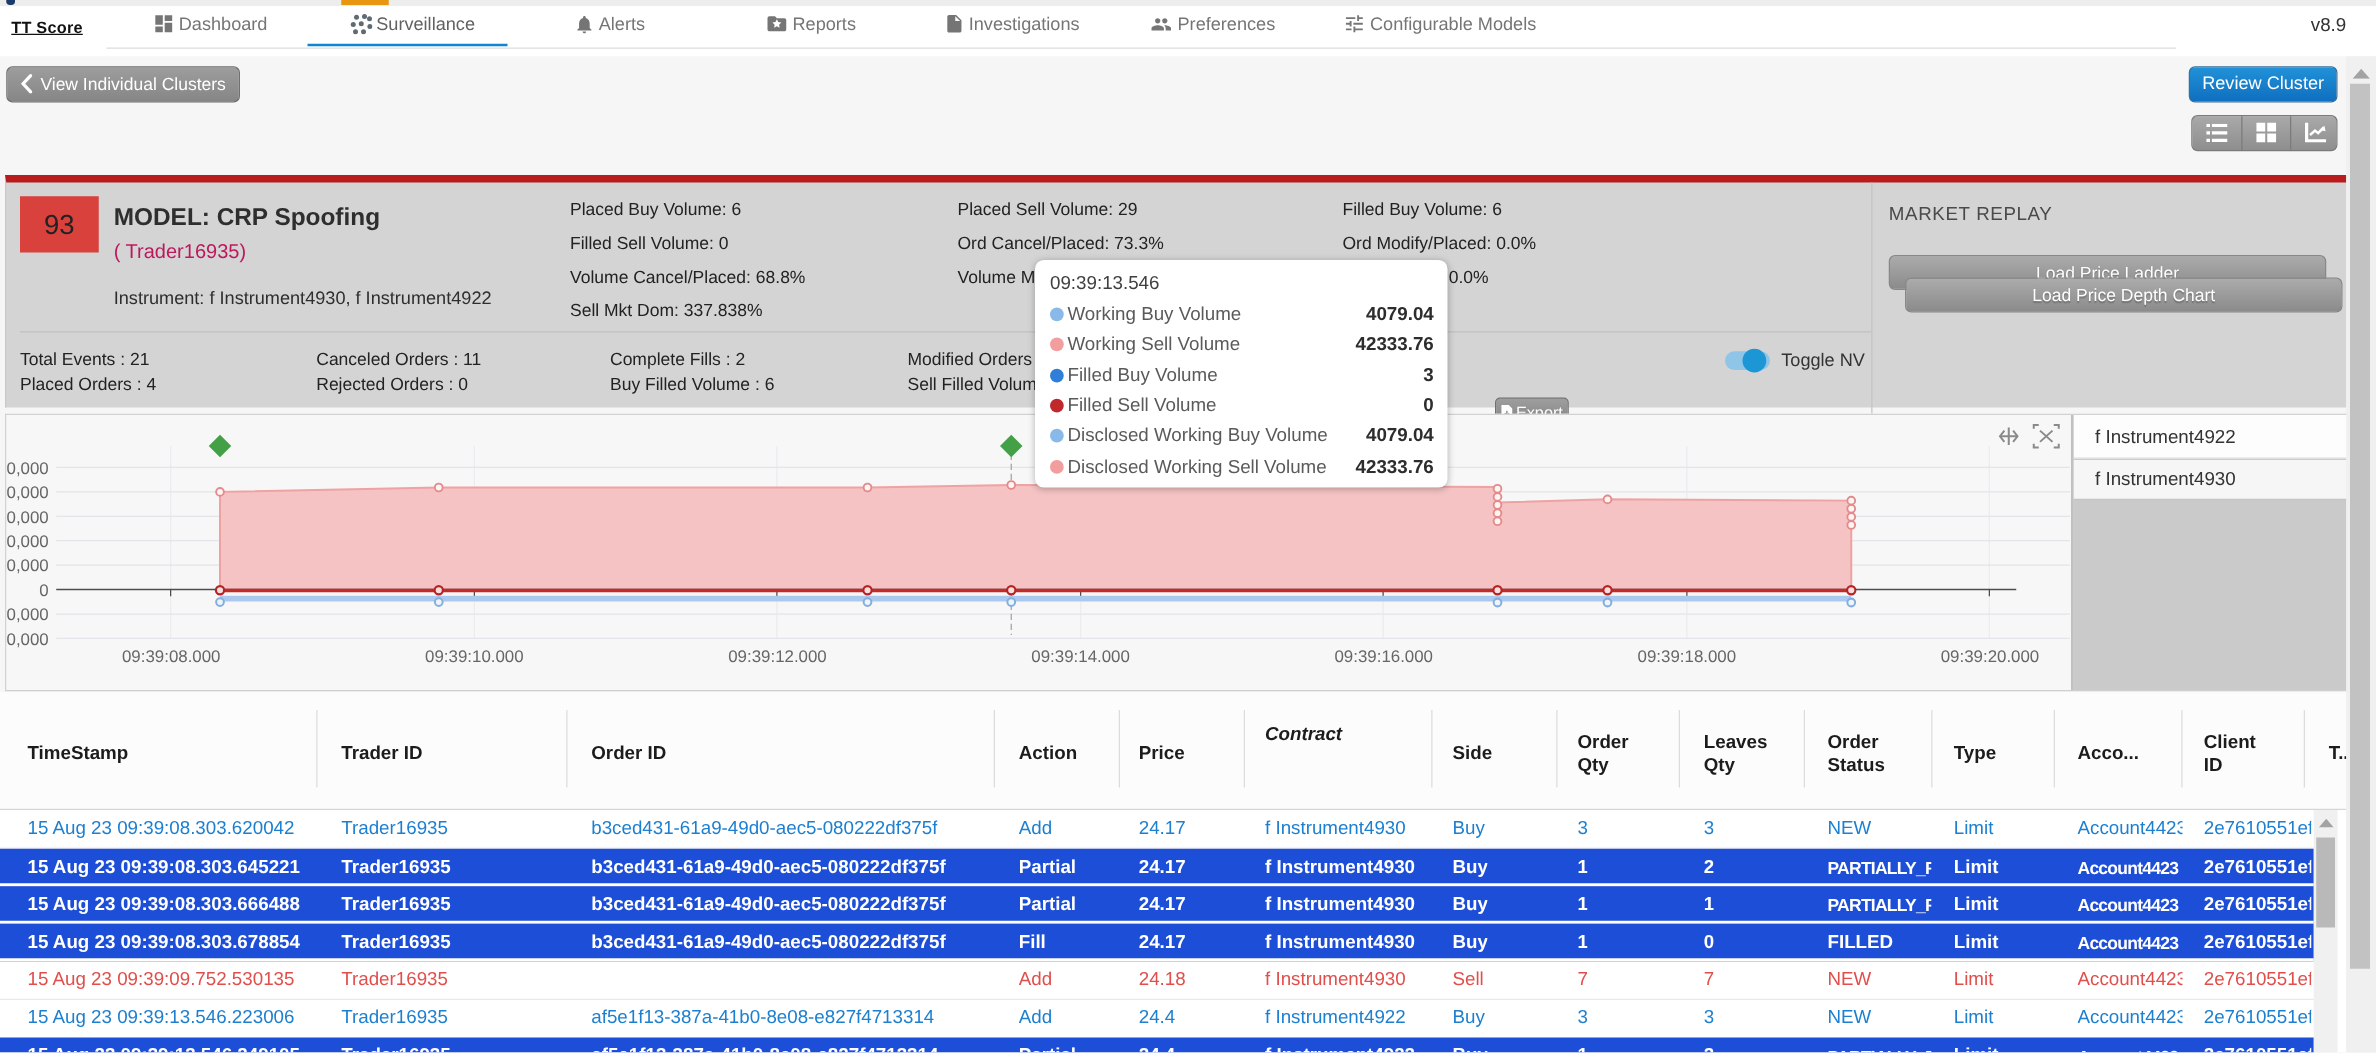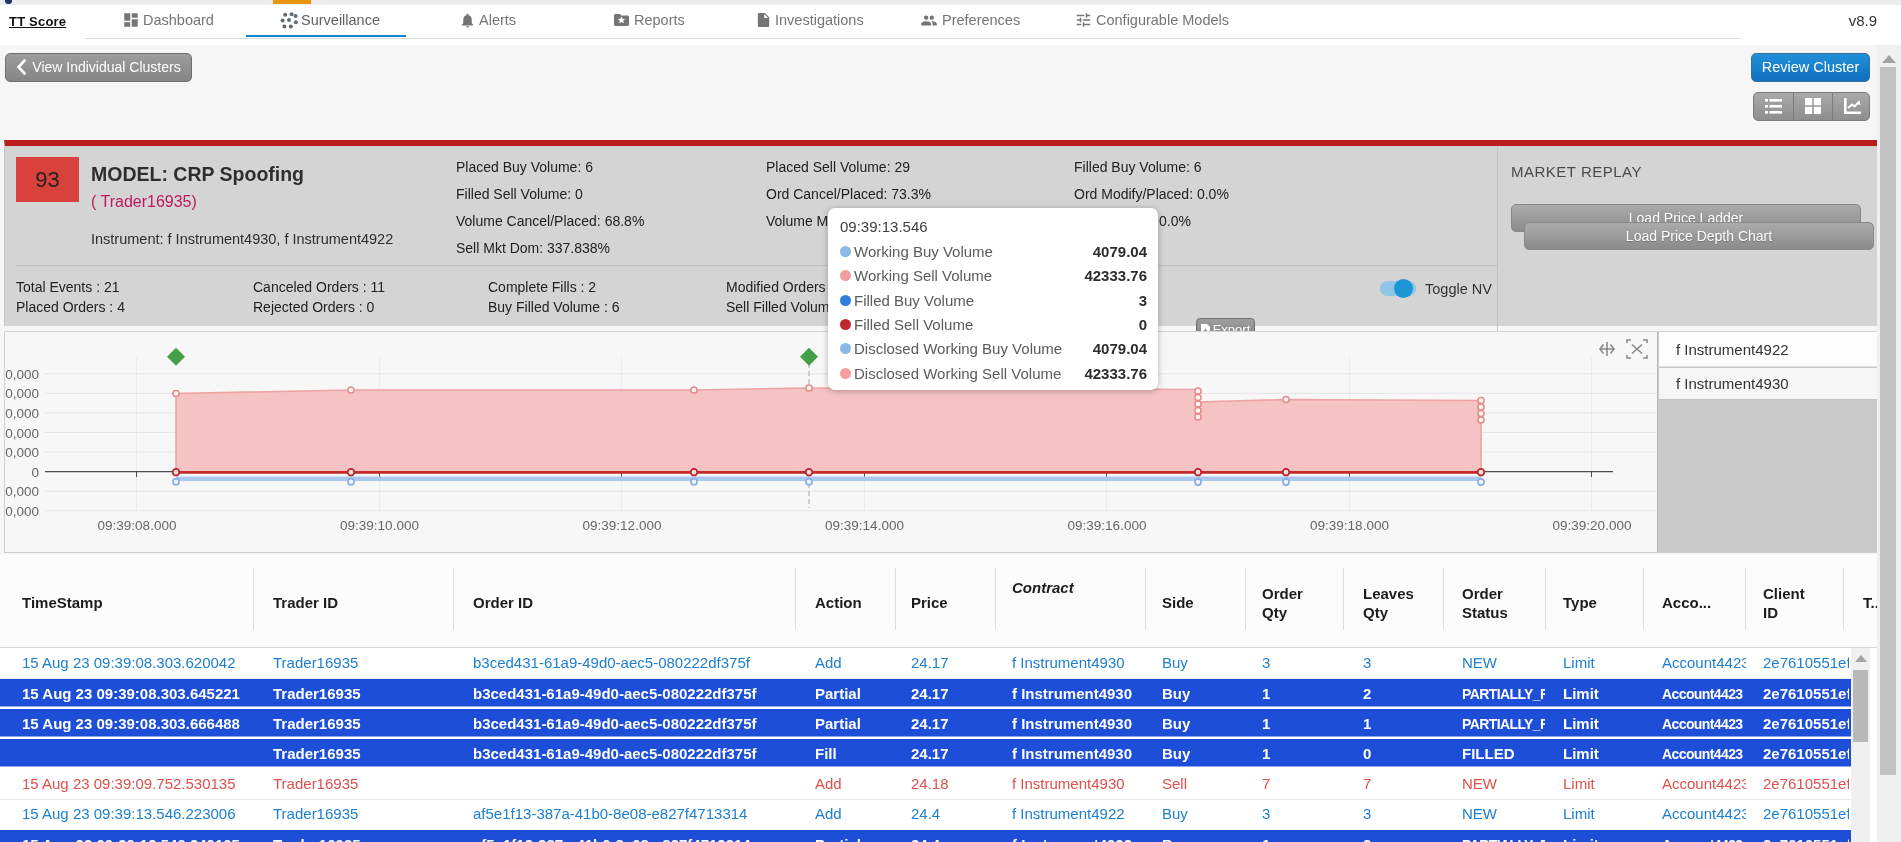--- a/index.html
+++ b/index.html
@@ -353,20 +353,21 @@
       <span style="left:1012px;">f Instrument4930</span>
       <span style="left:1162px;">Buy</span>
       <span style="left:1262px;">1</span>
       <span style="left:1363px;">1</span>
       <span class="cstat" style="left:1462px; width:83px;">PARTIALLY_FILLED</span>
       <span style="left:1563px;">Limit</span>
       <span class="cacct" style="left:1662px; width:84px;">Account4423</span>
       <span style="left:1763px; width:86px;">2e7610551ef4</span>
     </div>
   <div class="row rs" style="top:184.9px;">
+      <span style="left:22px;">15 Aug 23 09:39:08.303.678854</span>
       <span style="left:273px;">Trader16935</span>
       <span style="left:473px;">b3ced431-61a9-49d0-aec5-080222df375f</span>
       <span style="left:815px;">Fill</span>
       <span style="left:911px;">24.17</span>
       <span style="left:1012px;">f Instrument4930</span>
       <span style="left:1162px;">Buy</span>
       <span style="left:1262px;">1</span>
       <span style="left:1363px;">0</span>
       <span style="left:1462px; width:82px;">FILLED</span>
       <span style="left:1563px;">Limit</span>

